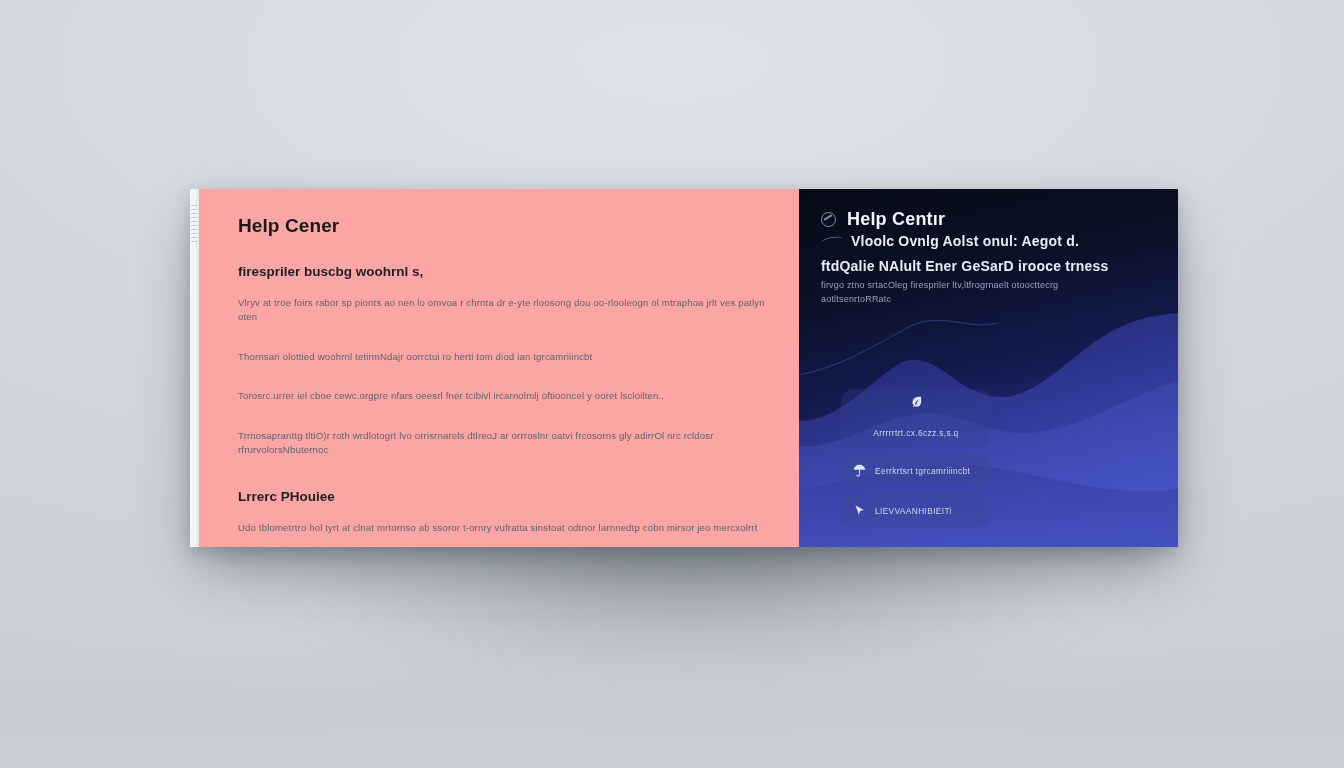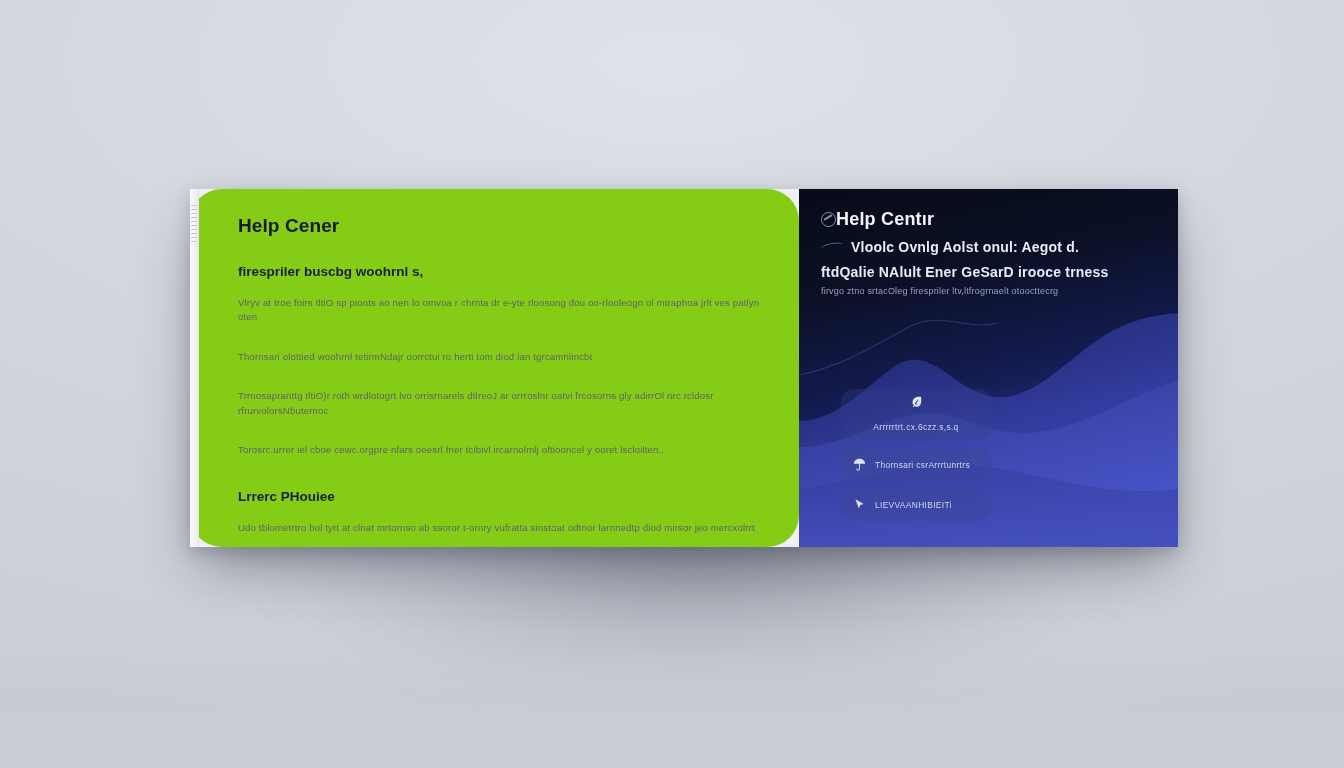--- a/index.html
+++ b/index.html
@@ -42,23 +42,22 @@
     overflow:hidden;
     box-shadow:0 26px 54px -10px rgba(40,46,58,.45),
                0 6px 16px rgba(40,46,58,.22);
     background:#eef0f2;
   }
 
   
   #left-panel {
     position:relative;
     width:609px;
-    background:#84cc16;
+    background:#fca5a5;
     flex:0 0 609px;
-    border-radius:32px;
   }
   
   #left-rail {
     position:absolute; left:0; top:0; width:9px; height:100%;
     background:linear-gradient(90deg,#f7f8f9 0%, #f2f3f5 60%, #e9ebee 100%);
     border-right:1px solid #e2e4e8;
   }
   #left-rail-ticks {
     position:absolute; left:1px; top:16px; width:6px; height:40px;
     background:repeating-linear-gradient(180deg,#b9bcc4 0 1px, rgba(0,0,0,0) 1px 4px);
@@ -101,22 +100,22 @@
         #3b45ad 100%);
   }
   #right-waves { position:absolute; inset:0; }
 
   #right-content {
     position:absolute; inset:0;
     padding:20px 18px 0 22px;
   }
 
   .panel-head {
-    display:flex; align-items:center; gap:0;
-    margin-bottom:9px;
+    display:flex; align-items:center; gap:11px;
+    margin-bottom:3px;
   }
   .panel-head .ring-icon {
     width:15px; height:15px; flex:0 0 15px;
     border:1.6px solid #9aa6c8; border-radius:50%;
     position:relative; opacity:.85;
   }
   .panel-head .ring-icon::after{
     content:""; position:absolute; left:2px; top:6px;
     width:9px; height:1.6px; background:#9aa6c8;
     transform:rotate(-32deg); transform-origin:left center;
@@ -151,21 +150,21 @@
     position:relative;
     background:rgba(60,72,150,.42);
     border-radius:13px;
     padding:9px 12px;
     margin-bottom:7px;
     display:flex; align-items:center; gap:9px;
     min-height:33px;
   }
   .pill.stacked-first{
     padding:6px 12px 9px;
-    flex-direction:column; align-items:center; gap:14px;
+    flex-direction:column; align-items:center; gap:20px;
     background:rgba(54,66,142,.30);
   }
   .pill-icon {
     width:13px; height:13px; flex:0 0 13px;
     color:#dfe4f4;
     display:flex; align-items:center; justify-content:center;
   }
   .pill-icon svg { width:13px; height:13px; display:block; }
   .pill-label {
     font-size:8.4px; color:#cfd6ea; letter-spacing:.35px;
@@ -191,28 +190,28 @@
       <div id="left-rail">
         <div id="left-rail-ticks"></div>
       </div>
 
       <div id="left-content">
 
         <div class="doc-title">Help Cener</div>
 
         <div class="doc-h2">firespriler buscbg woohrnl s,</div>
 
-        <div class="doc-p">Vlryv at troe foirs tltiO sp pionts ao nen lo omvoa r chrnta dr e-yte rloosong dou oo-rlooleogn  ol mtraphoa jrlt ves patlyn oten</div>
+        <div class="doc-p">Vlryv at troe foirs rabor sp pionts ao nen lo omvoa r chrnta dr e-yte rloosong dou oo-rlooleogn  ol mtraphoa jrlt ves patlyn oten</div>
         <div class="doc-p">Thornsari olottied woohrnl tetirmNdajr oorrctui ro herti tom diod ian tgrcamriiincbt</div>
+        <div class="doc-p">Torosrc.urrer iel cboe cewc.orgpre nfars oeesrl fner tcibivl ircarnolmlj oftiooncel y ooret lscloilten..</div>
         <div class="doc-p">Trrnosapranttg tltiO)r roth wrdlotogrt lvo orrisrnarels dtlreoJ ar orrroslnr oatvi frcosorns gly adirrOl nrc rcldosr rfrurvolorsNbuternoc</div>
-        <div class="doc-p">Torosrc.urrer iel cboe cewc.orgpre nfars oeesrl fner tcibivl ircarnolmlj oftiooncel y ooret lscloilten..</div>
 
         <div class="doc-h2 second">Lrrerc PHouiee</div>
 
-        <div class="doc-p">Udo tblometrtro hol tyrt at clnat mrtornso ab ssoror t-ornry vufratta sinstoat odtnor larnnedtp diod mirsor jeo mercxolrrt</div>
+        <div class="doc-p">Udo tblometrtro hol tyrt at clnat mrtornso ab ssoror t-ornry vufratta sinstoat odtnor larnnedtp cobn mirsor jeo mercxolrrt</div>
 
       </div>
     </div>
 
     <div id="right-panel">
 
       <svg id="right-waves" viewBox="0 0 379 358" preserveAspectRatio="none">
         <defs>
           <linearGradient id="wv1" x1="0" y1="0" x2="0.6" y2="1">
             <stop offset="0" stop-color="#2b3490" stop-opacity=".55"></stop>
@@ -243,40 +242,41 @@
           <span class="panel-title">Help Centır</span>
         </div>
 
         <div class="item first">
           <div class="item-title">Vloolc Ovnlg  Aolst onul: Aegot d.</div>
         </div>
 
         <div class="item">
           <div class="item-title">ftdQalie NAlult Ener  GeSarD irooce   trness</div>
           <div class="item-line">firvgo ztno srtacOleg firespriler ltv,ltfrogrnaelt otoocttecrg</div>
+          <div class="item-line">aotltsenrtoRRatc</div>
         </div>
 
         <div id="pill-stack">
 
           <div class="pill stacked-first">
             <span class="pill-icon">
               <svg viewBox="0 0 16 16" fill="currentColor">
                 <path d="M13.5 2.2c-6.2-.6-10 2-10.4 6.1-.2 2 .7 3.6 1.9 4.4l-1.6 1.6.8.8 1.6-1.6c1 .8 2.7 1.2 4.4.6 3.2-1.1 4.3-5.2 3.3-11.9zM6.2 11.3c.6-2.6 2.3-4.7 4.9-6-1.6 2-2.9 4-3.3 6.6-.5.1-1.1 0-1.6-.6z"></path>
               </svg>
             </span>
             <span class="pill-label">Arrrrrtrt.cx.6czz.s,s.q</span>
           </div>
 
           <div class="pill">
             <span class="pill-icon">
               <svg viewBox="0 0 16 16" fill="currentColor">
                 <path d="M8 1C4.4 1 1.4 3.6 1 7h6.3v6.1c0 .6-.5 1.1-1.1 1.1s-1.1-.5-1.1-1.1H3.9c0 1.2 1 2.2 2.3 2.2s2.3-1 2.3-2.2V7H15C14.6 3.6 11.6 1 8 1z"></path>
               </svg>
             </span>
-            <span class="pill-label">Thornsari csrArrrtunrtrs</span>
+            <span class="pill-label">Eerrkrtsrt tgrcamriiincbt</span>
           </div>
 
           <div class="pill">
             <span class="pill-icon">
               <svg viewBox="0 0 16 16" fill="currentColor">
                 <path d="M3 1.5l10.2 5.9-4.4 1.1-1.6 4.4L3 1.5z"></path>
               </svg>
             </span>
             <span class="pill-label">LIEVVAANHIBIEITi</span>
           </div>

